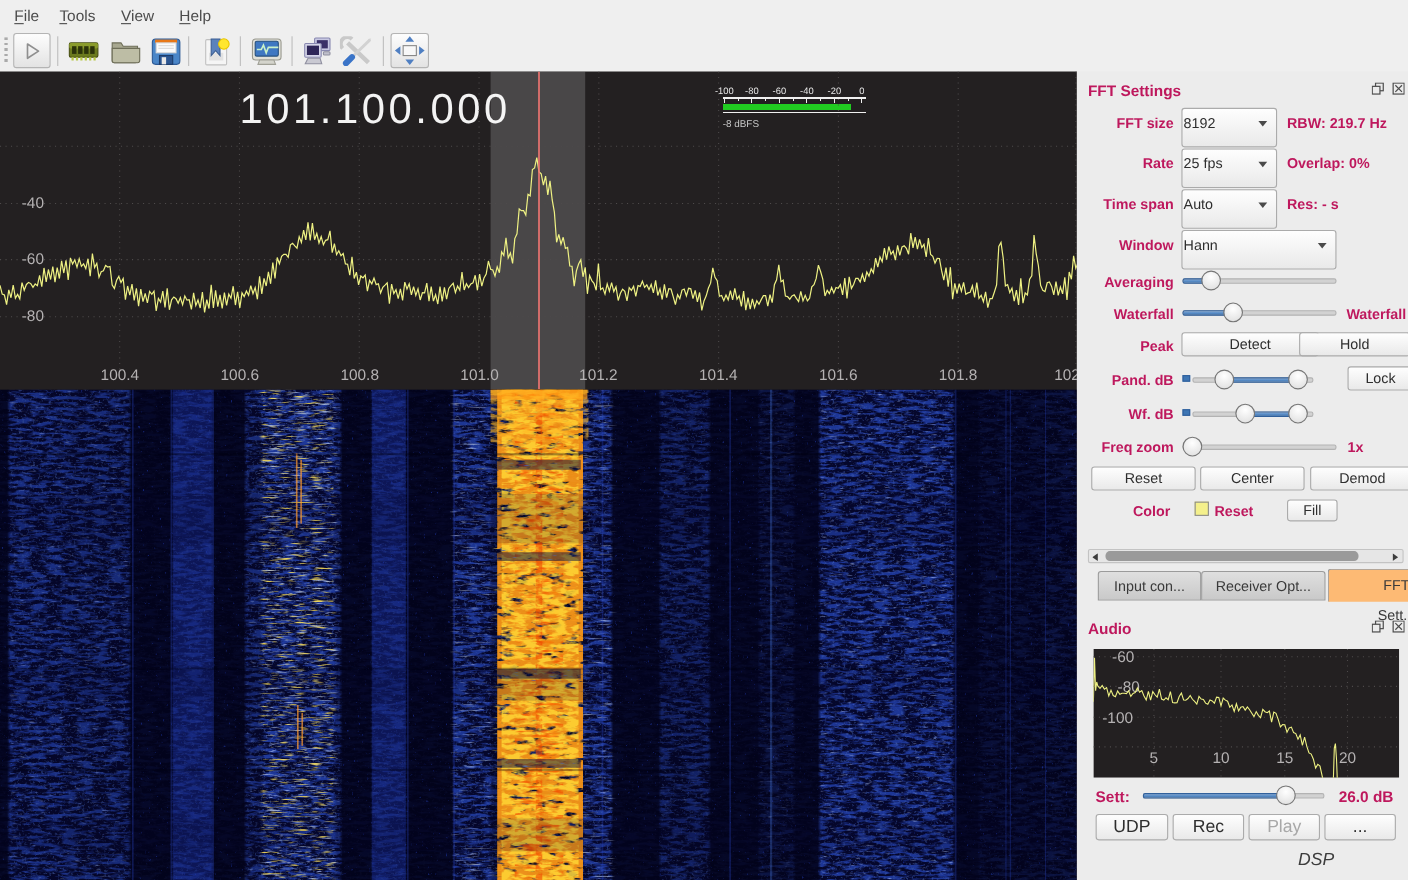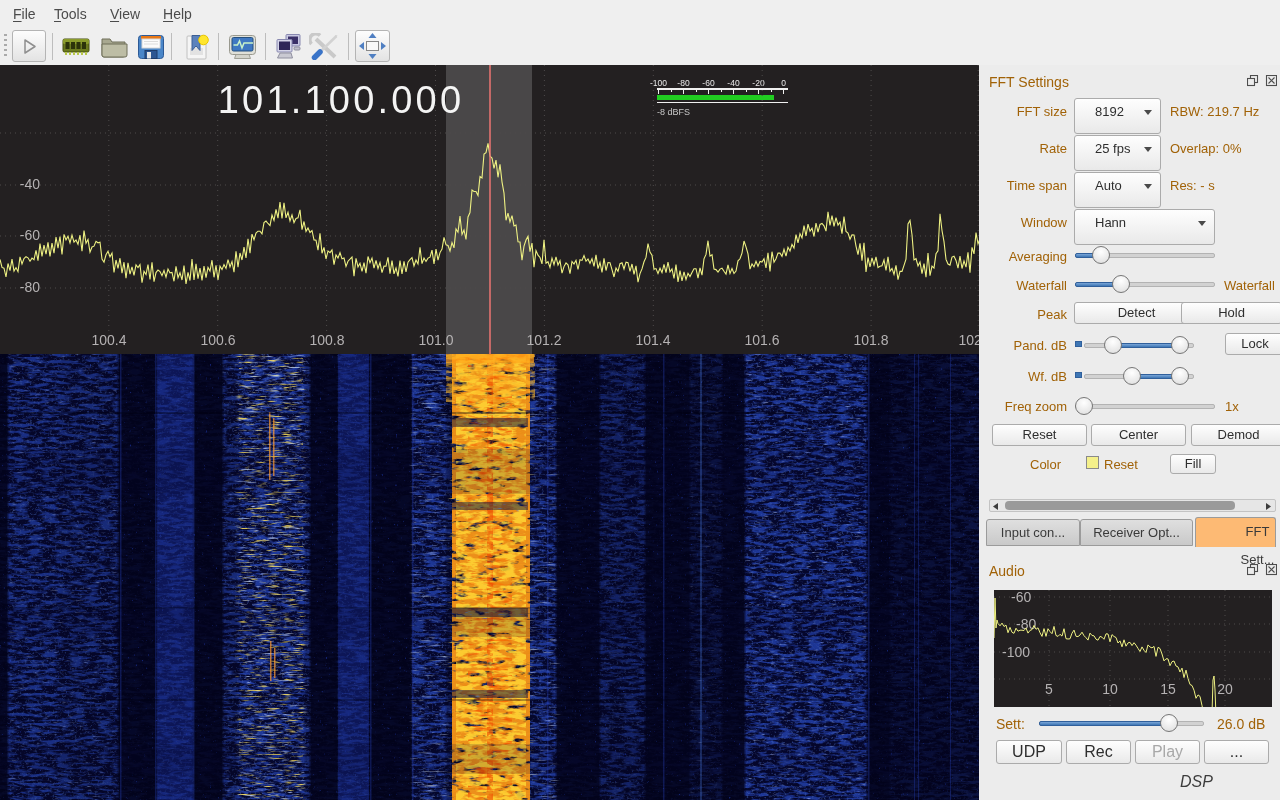--- a/index.html
+++ b/index.html
@@ -7,33 +7,33 @@
 .menubar span{position:absolute;top:6px;text-align:right;}
 .menubar u{text-decoration-thickness:1px;text-underline-offset:2px;}
 .toolbar{position:absolute;left:0;top:28px;width:1280px;height:37px;background:#efefef;}
 .tsep{position:absolute;top:5px;width:1px;height:27px;background:#bdbdbd;}
 .tbtn{position:absolute;top:2px;width:34px;height:32px;background:linear-gradient(#fdfdfd,#e3e3e3);border:1px solid #b4b4b4;border-radius:3px;}
 .grip{position:absolute;left:4px;top:6px;width:3px;height:25px;
 background:repeating-linear-gradient(#aaa 0 2px,transparent 2px 5px);}
 .plotbg{position:absolute;left:0;top:65px;width:979px;height:735px;background:#232021;}
 .panel{position:absolute;left:979px;top:65px;width:301px;height:735px;background:#ececec;font-size:13px;color:#393939;}
 .freq{position:absolute;left:81px;top:79px;width:520px;text-align:center;font-size:38px;letter-spacing:3.2px;color:#f3f3f3;}
-.lab{position:absolute;color:#a16207;}
+.lab{position:absolute;color:#be185d;font-weight:bold;}
 .combo,.btn{position:absolute;background:linear-gradient(#fefefe,#e9e9e9);border:1px solid #ababab;border-radius:3px;color:#2e2e2e;}
-.combo{height:36px;line-height:25px;padding-left:20px;}
+.combo{height:36px;line-height:25px;padding-left:1px;}
 .combo:after{content:"";position:absolute;right:8px;top:11px;border-left:4px solid transparent;border-right:4px solid transparent;border-top:5px solid #4a4a4a;}
 .btn{text-align:center;}
 .slider{position:absolute;height:18px;}
 .groove{position:absolute;left:0;right:0;top:7px;height:5px;background:#d2d2d2;border:1px solid #b3b3b3;border-radius:2px;}
 .gfill{position:absolute;top:7px;height:5px;background:linear-gradient(#7aa6d8,#3e76b4);border:1px solid #30609c;border-radius:2px;}
 .handle{position:absolute;top:0;width:18px;height:18px;border-radius:50%;background:radial-gradient(circle at 50% 30%,#ffffff,#dcdcdc);border:1px solid #767676;}
 .dockicons{position:absolute;width:30px;height:12px;}
 .scrollh{position:absolute;left:989px;top:499px;width:287px;height:13px;background:#e6e6e6;border:1px solid #c3c3c3;border-radius:2px;}
 .scrollh .sh{position:absolute;left:15px;top:1px;width:230px;height:9px;background:#9a9a9a;border-radius:4px;}
-.tab{position:absolute;font-size:13px;text-align:center;color:#3a3a3a;}
+.tab{position:absolute;font-size:13px;text-align:center;color:#3a3a3a;margin-left:12px;}
 .tabi{background:linear-gradient(#dfdfdf,#c9c9c9);border:1px solid #9b9b9b;border-radius:3px 3px 0 0;}
 .taba{background:#fdba74;border:1px solid #9b9b9b;border-bottom:0;border-radius:3px 3px 0 0;padding-left:44px;}
 .swatch{position:absolute;width:13px;height:13px;background:#f4f08b;border:1px solid #8a8a8a;}
 .dsp{position:absolute;font-style:italic;color:#3c3c3c;}
 .disab{color:#a8a8a8;}
 </style></head>
 <body>
 <div class="menubar">
 <span style="left:13px"><u>F</u>ile</span>
 <span style="left:54px"><u>T</u>ools</span>

